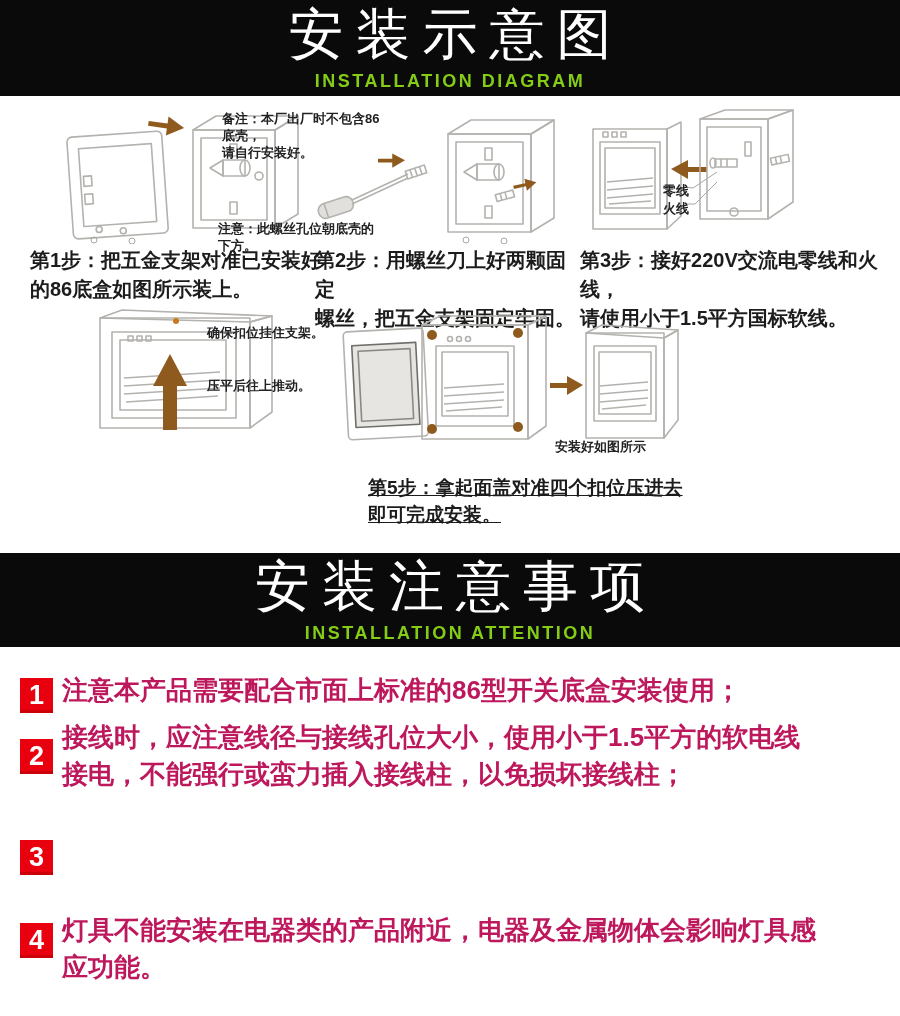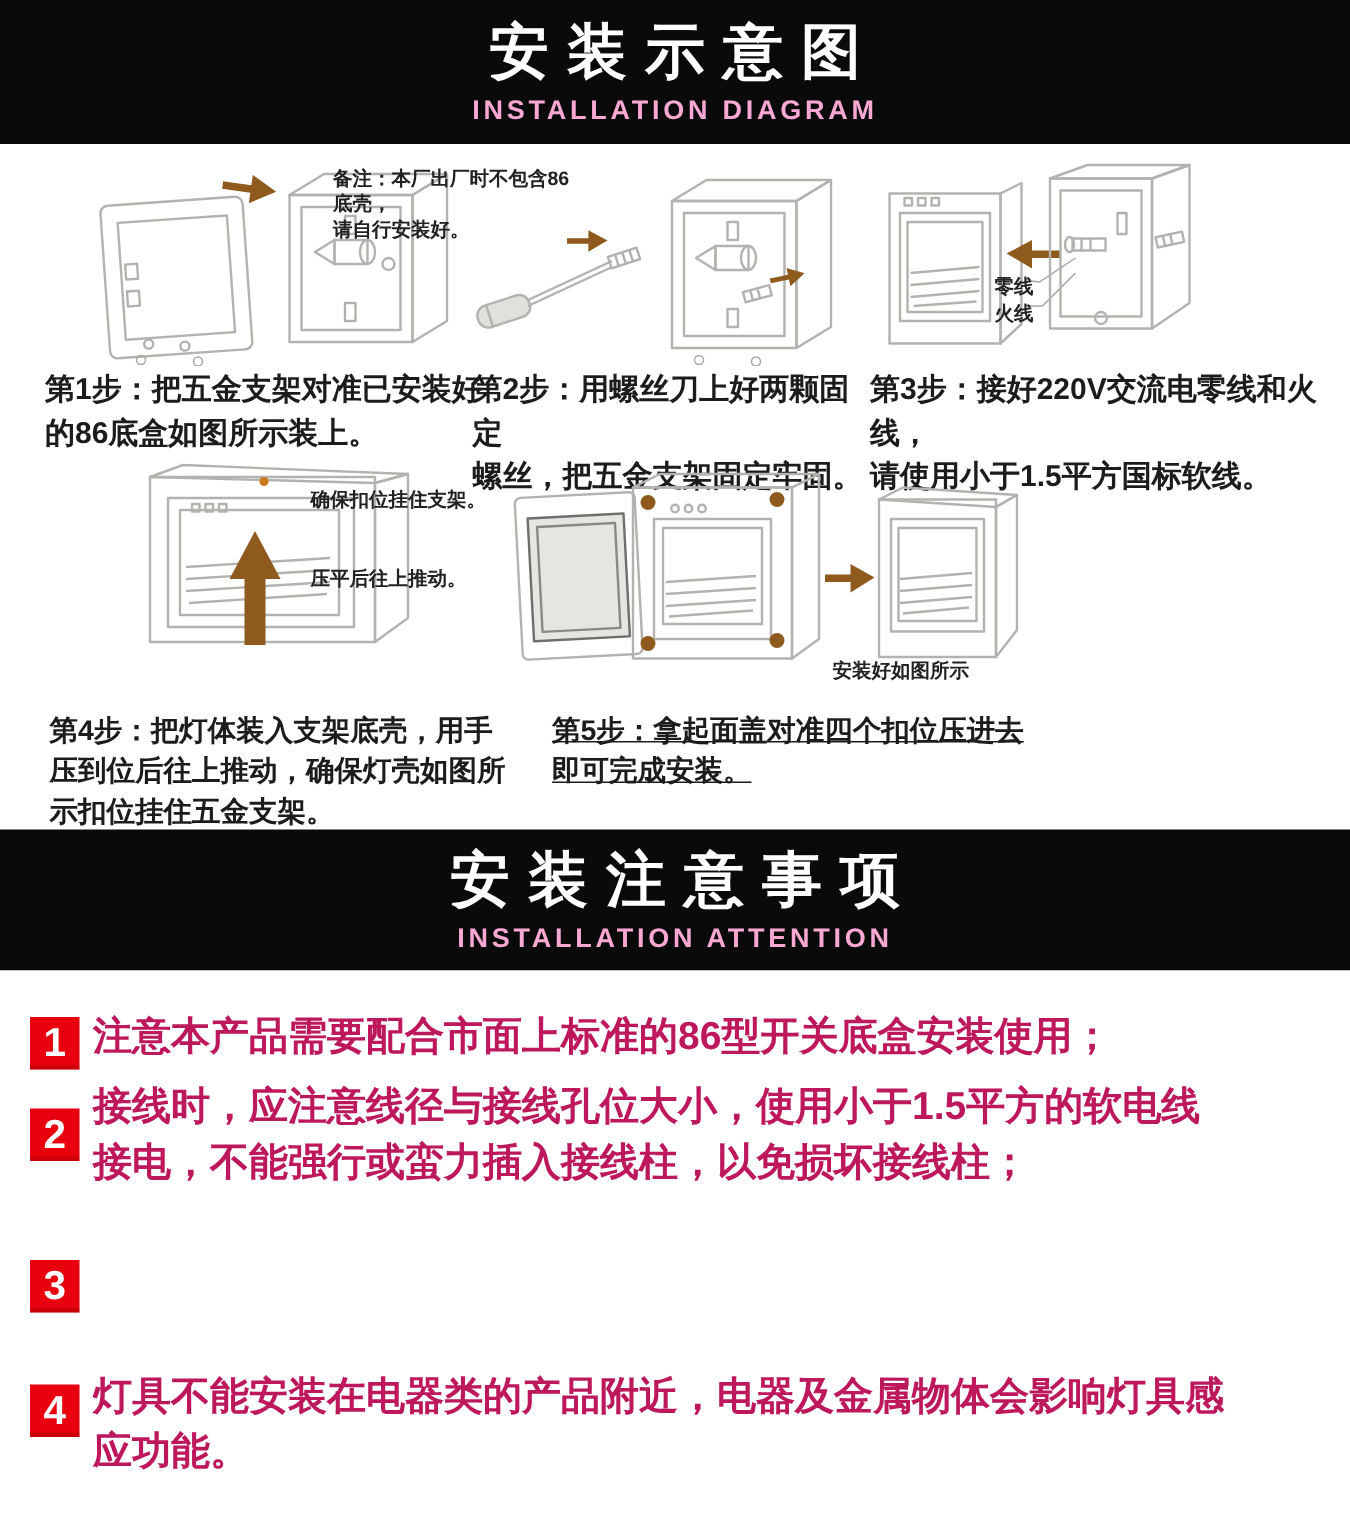--- a/index.html
+++ b/index.html
@@ -1,22 +1,22 @@
 <!DOCTYPE html>
 <html><head>
 <meta charset="utf-8">
 <style>
   html,body{margin:0;padding:0;background:#ffffff;}
   .page{position:relative;width:900px;height:1016px;background:#ffffff;overflow:hidden;
         font-family:"Liberation Sans","DejaVu Sans",sans-serif;}
   
   .banner{position:absolute;left:0;width:900px;background:#0a0a0a;color:#ffffff;
           display:flex;flex-direction:column;align-items:center;justify-content:center;}
-  .banner .cn{font-weight:700;font-size:40px;letter-spacing:12px;text-indent:12px;line-height:1.1;text-align:center;}
-  .banner .en{font-weight:700;font-size:18px;letter-spacing:2.5px;color:#f9a8d4;margin-top:6px;}
+  .banner .cn{font-weight:400;font-size:55px;letter-spacing:12px;text-indent:12px;line-height:1.1;text-align:center;}
+  .banner .en{font-weight:700;font-size:18px;letter-spacing:2.5px;color:#84cc16;margin-top:6px;}
   #banner-top{top:0;height:96px;}
   #banner-attn{top:553px;height:94px;}
   
   .diagrams{position:absolute;left:0;top:96px;width:900px;height:457px;background:#fff;border-radius:12px;}
   .caption{position:absolute;color:#1c1c1c;font-weight:bold;white-space:pre-line;}
   .cap-row1{font-size:20px;line-height:29px;}
   .cap-row2{font-size:19px;line-height:27px;}
   .note{position:absolute;color:#222;font-weight:bold;font-size:13px;line-height:17px;white-space:pre-line;}
   .dsvg{position:absolute;}
   .draw{stroke:#b4b2ae;fill:none;stroke-width:1.6;stroke-linejoin:round;}
@@ -64,20 +64,22 @@
         <polygon points="152,66 165,58 165,74"></polygon>
         <rect x="165" y="58" width="22" height="16"></rect>
         <ellipse cx="187" cy="66" rx="5" ry="8"></ellipse>
         <rect x="172" y="42" width="7" height="12"></rect>
         <rect x="172" y="100" width="7" height="12"></rect>
         <circle cx="201" cy="74" r="4"></circle>
       </g>
     </svg>
     <div class="note" style="left:222px;top:14px;width:170px;">备注：本厂出厂时不包含86底壳，
 请自行安装好。</div>
+    <div class="note" style="left:218px;top:124px;width:180px;">注意：此螺丝孔位朝底壳的
+下方。</div>
     <div class="caption cap-row1" style="left:30px;top:150px;width:300px;">第1步：把五金支架对准已安装好
 的86底盒如图所示装上。</div>
 
     <svg class="dsvg" style="left:316px;top:12px;" width="262" height="136" viewBox="0 0 262 136">
       <g class="draw">
         <g transform="rotate(-18 20 100)">
           <rect x="2" y="92" width="36" height="15" rx="7" fill="#e2e0dd"></rect>
           <line x1="10" y1="92" x2="10" y2="107"></line>
         </g>
         <line x1="36" y1="92" x2="92" y2="66"></line>
@@ -174,23 +176,20 @@
         <line x1="44" y1="88" x2="140" y2="82"></line>
         <line x1="46" y1="96" x2="138" y2="90"></line>
       </g>
       <circle cx="96" cy="15" r="3" fill="#c8791e" stroke="none"></circle>
       <g transform="translate(72,48)">
         <path class="brown" d="M18,0 L35,32 L25,32 L25,76 L11,76 L11,32 L1,32 Z"></path>
       </g>
     </svg>
     <div class="note" style="left:207px;top:228px;">确保扣位挂住支架。</div>
     <div class="note" style="left:207px;top:281px;">压平后往上推动。</div>
-    <div class="caption cap-row2" style="left:33px;top:378px;width:320px;">第4步：把灯体装入支架底壳，用手
-压到位后往上推动，确保灯壳如图所
-示扣位挂住五金支架。</div>
 
     <svg class="dsvg" style="left:340px;top:212px;" width="342" height="152" viewBox="0 0 342 152">
       <g class="draw" transform="rotate(-3 45 80)">
         <rect x="6" y="22" width="80" height="108" rx="4"></rect>
         <rect x="14" y="36" width="64" height="82" fill="#e6e5e2" stroke="#6f6e6b"></rect>
         <rect x="20" y="42" width="52" height="70" stroke="#8a8986"></rect>
       </g>
       <g class="draw">
         <polygon points="82,17 100,8 206,8 188,17"></polygon>
         <polygon points="188,17 206,8 206,118 188,131"></polygon>

